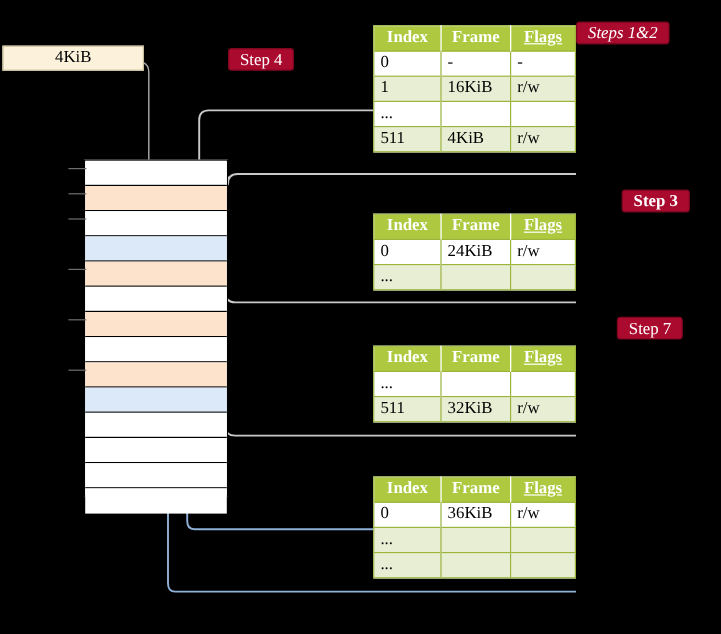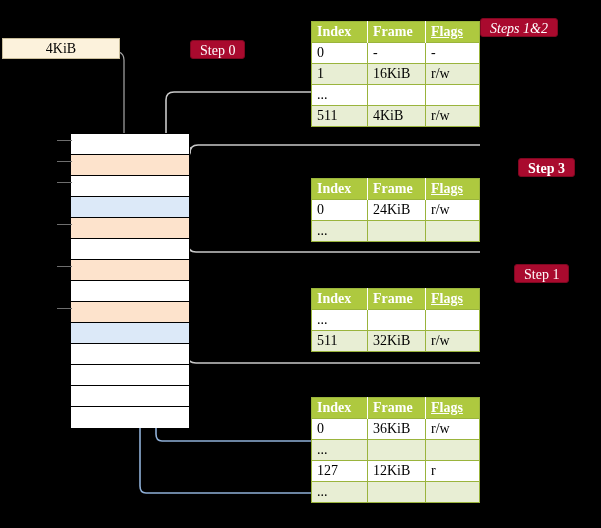--- a/index.html
+++ b/index.html
@@ -96,21 +96,21 @@
     border-collapse: collapse;
     border-spacing: 0;
     font-size: 14px;
     background: #ffffff;
     border: 1px solid #9ab43c;
   }
   .ptable th {
     background: #aec93f;
     color: #ffffff;
     font-weight: bold;
-    text-align: left;
+    text-align: center;
     padding: 2px 5px;
     border-right: 1px solid #ffffff;
     font-size: 14px;
     height: 19px;
     box-sizing: border-box;
   }
   .ptable th:last-child { border-right: none; text-decoration: underline; }
   .ptable td {
     padding: 2px 5px;
     border-right: 1px solid #9ab43c;
@@ -171,24 +171,24 @@
 
     <path class="w-blue" d="M 480 441 L 162 441 Q 156 441 156 434 L 156 340"></path>
     <polygon class="ah-blue" points="150,340 162,340 156,324"></polygon>
 
     <path class="w-blue" d="M 480 493 L 146 493 Q 140 493 140 486 L 140 218"></path>
     <polygon class="ah-blue" points="134,218 146,218 140,202"></polygon>
   </svg>
 
   <div id="req-box">4KiB</div>
 
-  <div class="step-badge" id="badge-step0">Step 0</div>
+  <div class="step-badge" id="badge-step0">Step 4</div>
   <div class="step-badge" id="badge-steps12">Steps 1&amp;2</div>
   <div class="step-badge" id="badge-step3">Step 3</div>
-  <div class="step-badge" id="badge-step4">Step 1</div>
+  <div class="step-badge" id="badge-step4">Step 7</div>
 
   <div id="mem-col">
     <div class="mem-row" style="top:0px"></div>
     <div class="mem-row orange" style="top:21px"></div>
     <div class="mem-row" style="top:42px"></div>
     <div class="mem-row blue" style="top:63px"></div>
     <div class="mem-row orange" style="top:84px"></div>
     <div class="mem-row" style="top:105px"></div>
     <div class="mem-row orange" style="top:126px"></div>
     <div class="mem-row" style="top:147px"></div>
@@ -287,25 +287,20 @@
     <tr>
       <td>0</td>
       <td>36KiB</td>
       <td>r/w</td>
     </tr>
     <tr class="alt">
       <td>...</td>
       <td></td>
       <td></td>
     </tr>
-    <tr>
-      <td>127</td>
-      <td>12KiB</td>
-      <td>r</td>
-    </tr>
     <tr class="alt">
       <td>...</td>
       <td></td>
       <td></td>
     </tr>
   </tbody>
     </table>
 
 </div>
 

